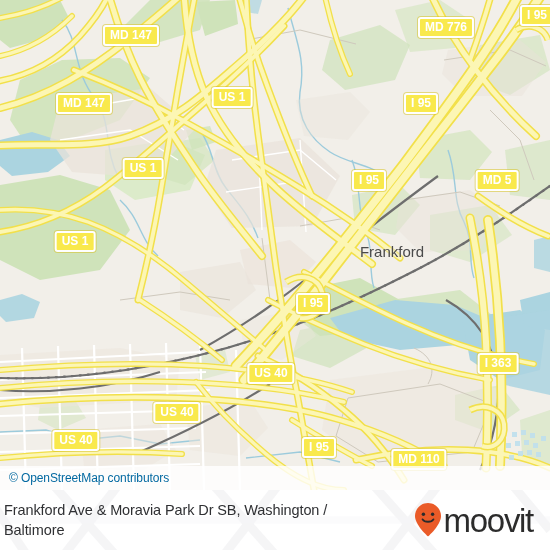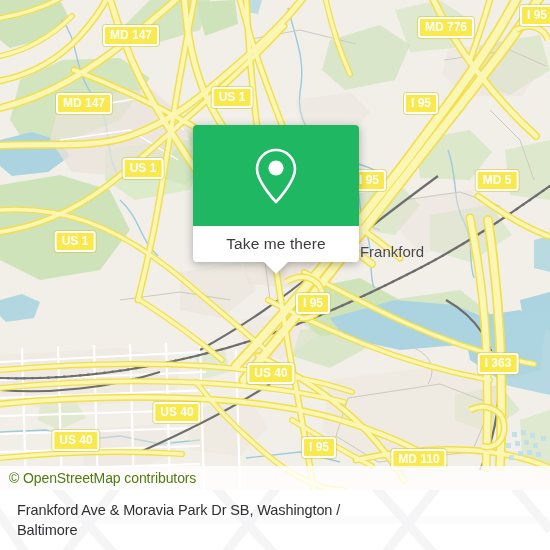--- a/index.html
+++ b/index.html
@@ -30,22 +30,22 @@
   #attribution {
     position: absolute;
     left: 0; bottom: 0;
     width: 550px;
     height: 24px;
     background: rgba(255,255,255,0.80);
     display: flex;
     align-items: center;
   }
   #attribution .attr-text {
-    font-size: 14px;
-    color: #4d7c0f;
+    font-size: 12px;
+    color: #0369a1;
     padding-left: 9px;
     letter-spacing: -0.1px;
     white-space: nowrap;
   }
 
   
   #popup {
     position: absolute;
     left: 193px; top: 125px;
     width: 166px;
@@ -102,21 +102,21 @@
     left: 0; top: 0;
     width: 550px; height: 60px;
     display: flex;
     align-items: center;
     justify-content: space-between;
   }
   #footer .place-title {
     font-size: 14.5px;
     line-height: 20px;
     color: #2f3033;
-    padding-left: 17px;
+    padding-left: 4px;
     max-width: 382px;
     letter-spacing: -0.1px;
   }
   #footer .brand {
     display: flex;
     align-items: center;
     padding-right: 17px;
   }
   #footer .brand-word {
     font-size: 33px;
@@ -376,32 +376,20 @@
         <div style="position: absolute; left: 177px; top: 402px; transform: translate(-50%, 0px); background: rgb(249, 233, 76); border: 2px solid rgb(255, 255, 255); border-radius: 3px; color: rgb(255, 255, 255); font: bold 12px / 14px &quot;Liberation Sans&quot;, sans-serif; padding: 1px 5px 2px; white-space: nowrap; box-shadow: rgba(215, 195, 40, 0.55) 0px 0px 0px 1px;">US 40</div>
         <div style="position: absolute; left: 76px; top: 430px; transform: translate(-50%, 0px); background: rgb(249, 233, 76); border: 2px solid rgb(255, 255, 255); border-radius: 3px; color: rgb(255, 255, 255); font: bold 12px / 14px &quot;Liberation Sans&quot;, sans-serif; padding: 1px 5px 2px; white-space: nowrap; box-shadow: rgba(215, 195, 40, 0.55) 0px 0px 0px 1px;">US 40</div>
         <div style="position: absolute; left: 319px; top: 437px; transform: translate(-50%, 0px); background: rgb(249, 233, 76); border: 2px solid rgb(255, 255, 255); border-radius: 3px; color: rgb(255, 255, 255); font: bold 12px / 14px &quot;Liberation Sans&quot;, sans-serif; padding: 1px 5px 2px; white-space: nowrap; box-shadow: rgba(215, 195, 40, 0.55) 0px 0px 0px 1px;">I 95</div>
         <div style="position: absolute; left: 419px; top: 449px; transform: translate(-50%, 0px); background: rgb(249, 233, 76); border: 2px solid rgb(255, 255, 255); border-radius: 3px; color: rgb(255, 255, 255); font: bold 12px / 14px &quot;Liberation Sans&quot;, sans-serif; padding: 1px 5px 2px; white-space: nowrap; box-shadow: rgba(215, 195, 40, 0.55) 0px 0px 0px 1px;">MD 110</div>
       </div>
 
     <div id="places">
         <div style="position: absolute; left: 392px; top: 243px; transform: translate(-50%, 0px); color: rgb(74, 74, 74); font: 15px &quot;Liberation Sans&quot;, sans-serif; white-space: nowrap; text-shadow: rgb(242, 239, 233) 0px 0px 3px, rgb(242, 239, 233) 0px 0px 3px;">Frankford</div>
       </div>
 
-    <div id="popup">
-      <div class="card-green">
-        <svg width="56" height="64" viewBox="0 0 56 64">
-          <path d="M28 6 C17.5 6 9 14.5 9 25 C9 38 28 58 28 58 C28 58 47 38 47 25 C47 14.5 38.5 6 28 6 Z" fill="none" stroke="#ffffff" stroke-width="2.6" stroke-linejoin="round"></path>
-          <circle cx="28" cy="24" r="7.6" fill="#ffffff"></circle>
-        </svg>
-      </div>
-      <div class="card-white">
-        <span class="cta-label">Take me there</span>
-      </div>
-      <div class="tail"></div>
-    </div>
 
     <div id="attribution">
       <span class="attr-text">© OpenStreetMap contributors</span>
     </div>
   </div>
 
   <div id="footer">
     <svg class="watermark" width="550" height="60" viewBox="0 0 550 60">
       <g stroke="#e9e9ec" stroke-width="9" fill="none">
         <path d="M40,-20 L120,70"></path>
@@ -412,16 +400,25 @@
         <path d="M450,-20 L380,70"></path>
         <path d="M500,-20 L550,40"></path>
         <path d="M-10,10 L30,70"></path>
       </g>
       <g stroke="#eeeef1" stroke-width="7" fill="none">
         <path d="M0,30 L550,30" opacity="0.5"></path>
       </g>
     </svg>
     <div class="footer-inner">
       <div class="place-title">Frankford Ave &amp; Moravia Park Dr SB, Washington / Baltimore</div>
+      <div class="brand">
+        <svg class="moovit-pin" width="28" height="36" viewBox="0 0 28 36">
+          <path d="M14 1 C6.8 1 1 6.8 1 14 C1 23.2 14 34.5 14 34.5 C14 34.5 27 23.2 27 14 C27 6.8 21.2 1 14 1 Z" fill="#ea5b28"></path>
+          <circle cx="9.4" cy="12.2" r="1.7" fill="#2b2b2b"></circle>
+          <circle cx="18.6" cy="12.2" r="1.7" fill="#2b2b2b"></circle>
+          <path d="M8.6 17.4 C10.4 20.6 17.6 20.6 19.4 17.4" fill="none" stroke="#2b2b2b" stroke-width="1.9" stroke-linecap="round"></path>
+        </svg>
+        <span class="brand-word">moovit</span>
+      </div>
     </div>
   </div>
 
 </div>
 
 </body></html>

